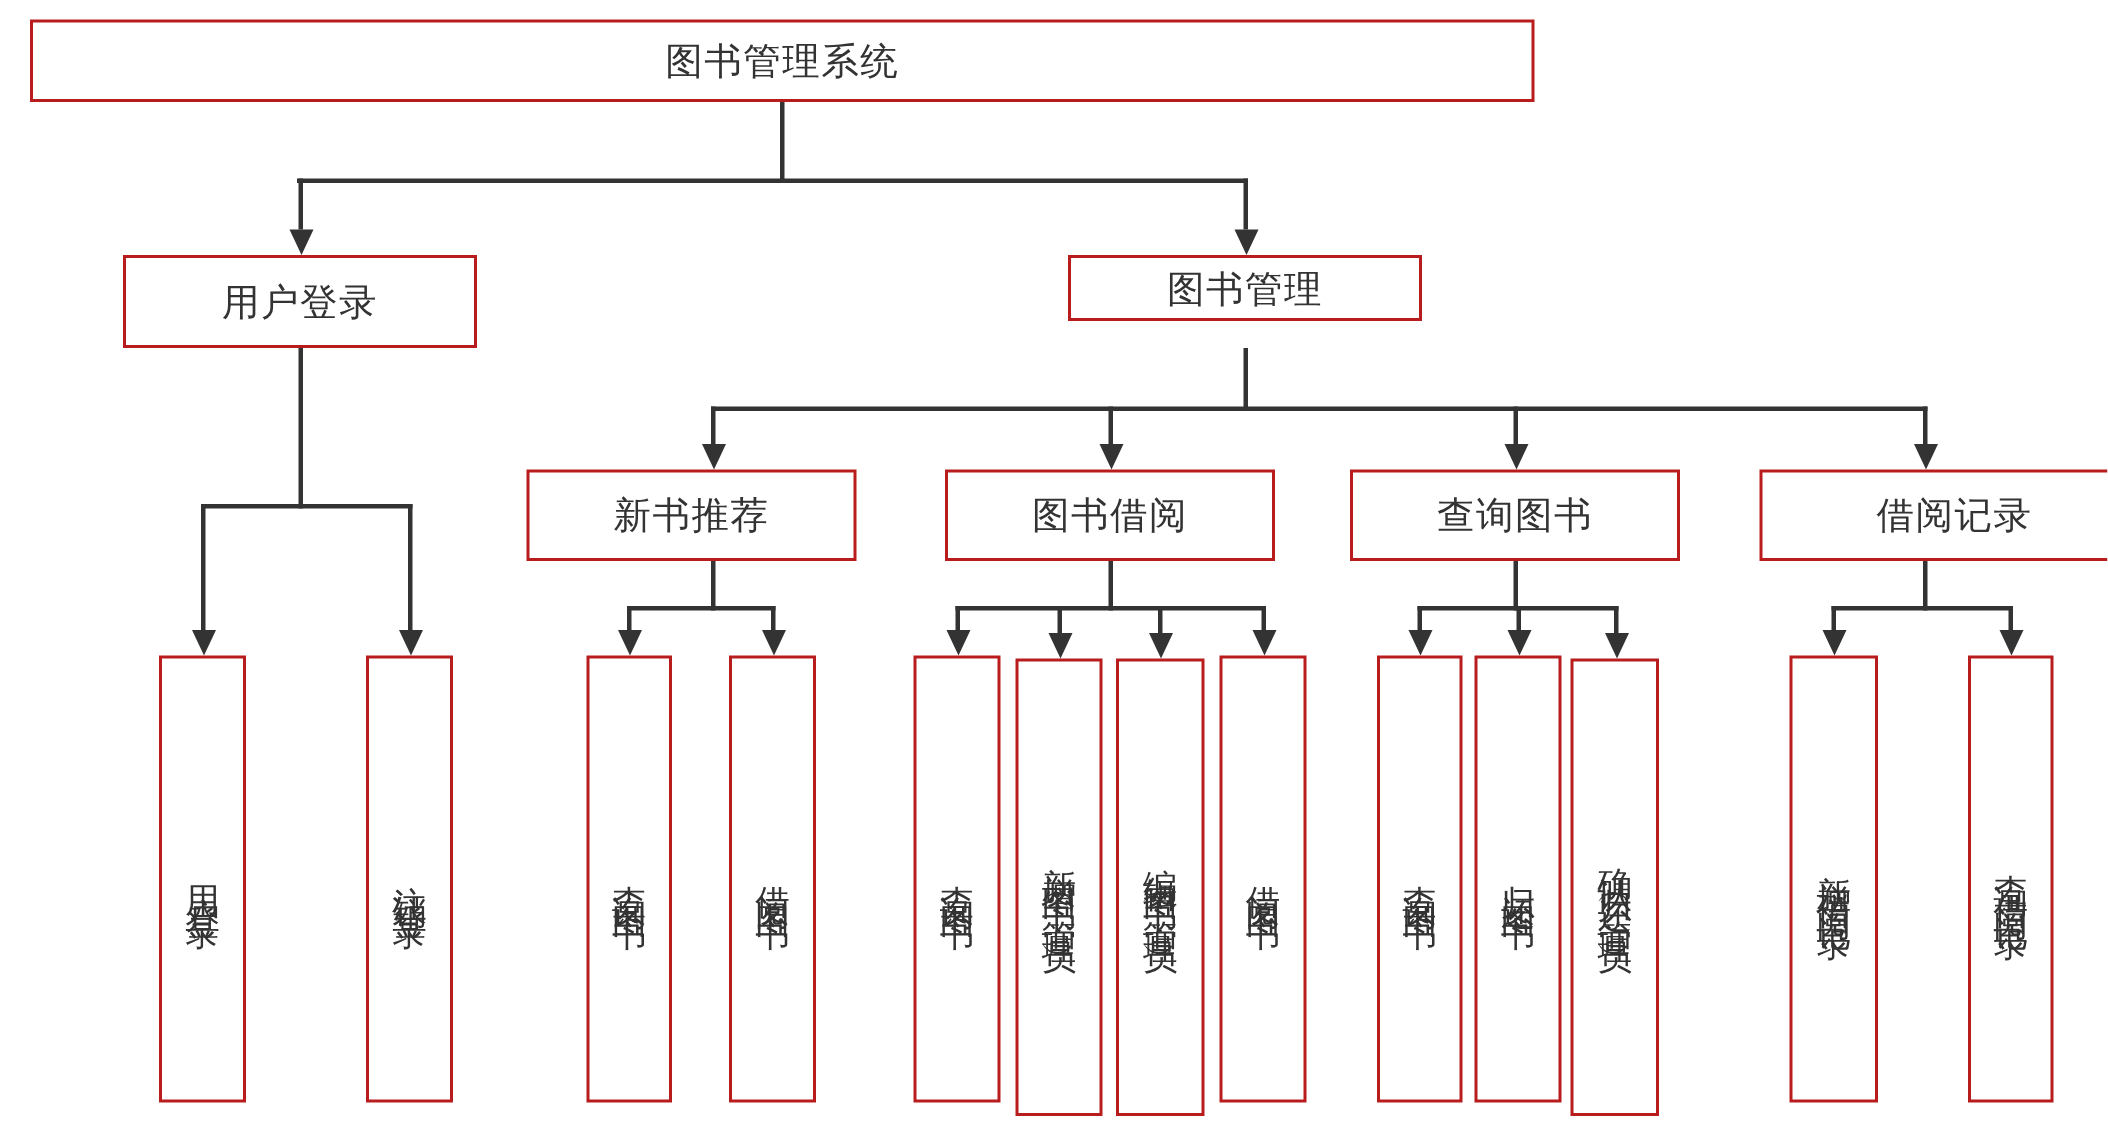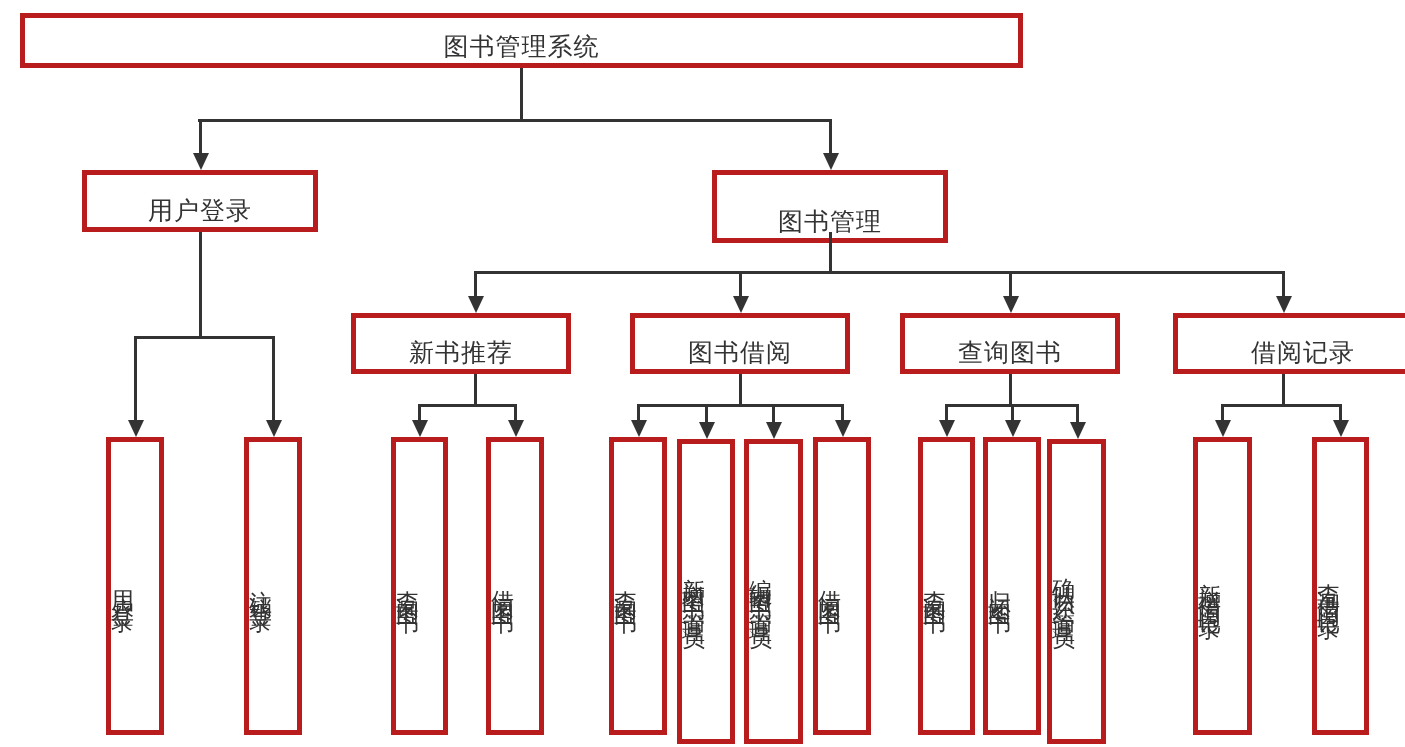--- a/index.html
+++ b/index.html
@@ -1,22 +1,22 @@
 <!DOCTYPE html>
 <html><head>
 <meta charset="utf-8">
 <style>
   html,body{margin:0;padding:0;background:#ffffff;}
   #stage{
     position:relative;width:1405px;height:747px;background:#ffffff;overflow:hidden;
     font-family:"Liberation Sans","DejaVu Sans",sans-serif;color:#333333;
   }
   .box{
-    position:absolute;box-sizing:border-box;border:5px solid #b91c1c;background:#ffffff;
-    display:flex;align-items:flex-end;justify-content:center;text-align:center;
+    position:absolute;box-sizing:border-box;border:2px solid #b91c1c;background:#ffffff;
+    display:flex;align-items:center;justify-content:center;text-align:center;
   }
   .hbox{font-size:25px;letter-spacing:1px;}
   .vbox{
     writing-mode:vertical-rl;text-orientation:mixed;
     font-size:23px;letter-spacing:7px;line-height:1;
   }
   .ln{position:absolute;background:#333333;}
   .arrow{position:absolute;width:3px;background:#333333;}
   .arrow::after{
     content:'';position:absolute;top:100%;left:50%;margin-left:-8px;width:0;height:0;
@@ -33,21 +33,21 @@
 <div id="stage">
 
   <div class="box hbox" style="left:20px;top:13px;width:1003px;height:55px">
     <span>图书管理系统</span>
   </div>
 
   <div class="box hbox" style="left:82px;top:170px;width:236px;height:62px">
     <span>用户登录</span>
   </div>
 
-  <div class="box hbox" style="left:712px;top:170px;width:236px;height:73px">
+  <div class="box hbox" style="left:712px;top:170px;width:236px;height:44px">
     <span>图书管理</span>
   </div>
 
   <div class="box hbox" style="left:351px;top:313px;width:220px;height:61px">
     <span>新书推荐</span>
   </div>
 
   <div class="box hbox" style="left:630px;top:313px;width:220px;height:61px">
     <span>图书借阅</span>
   </div>

